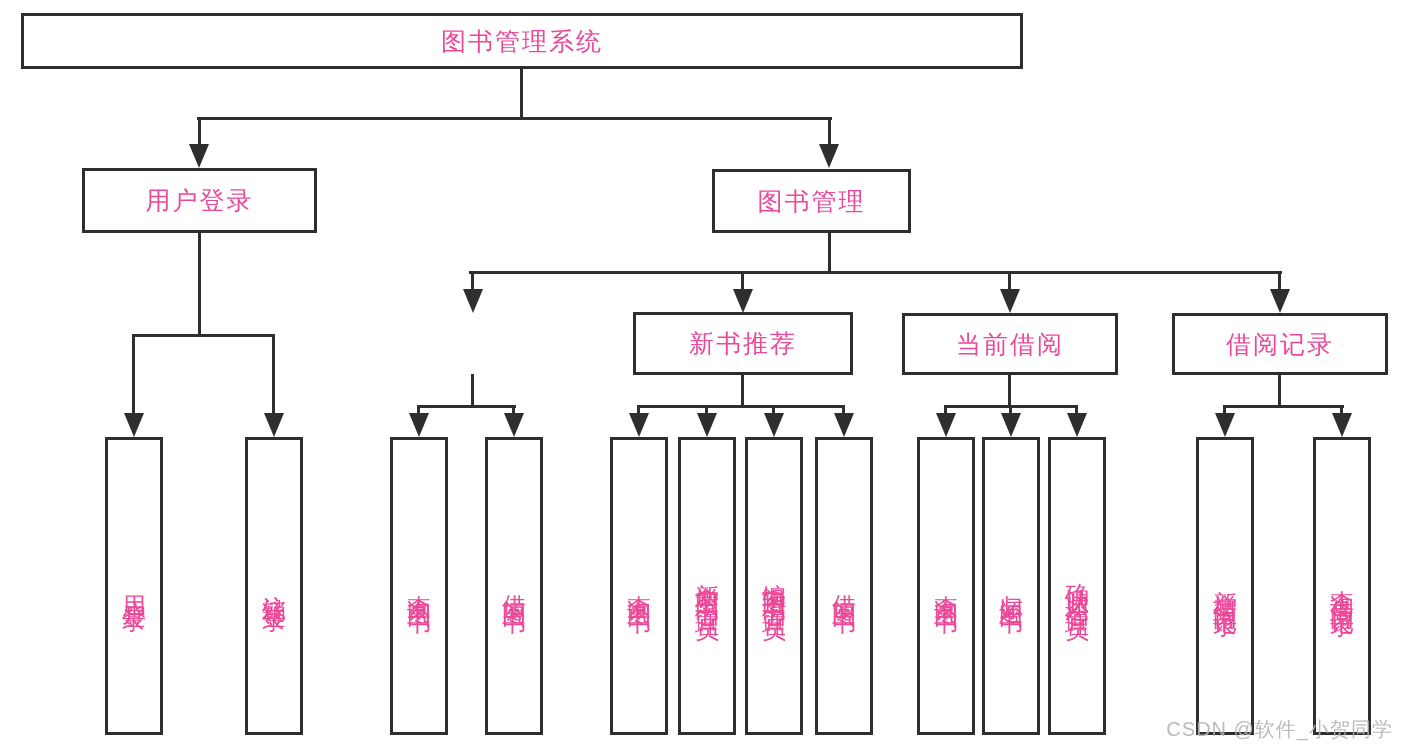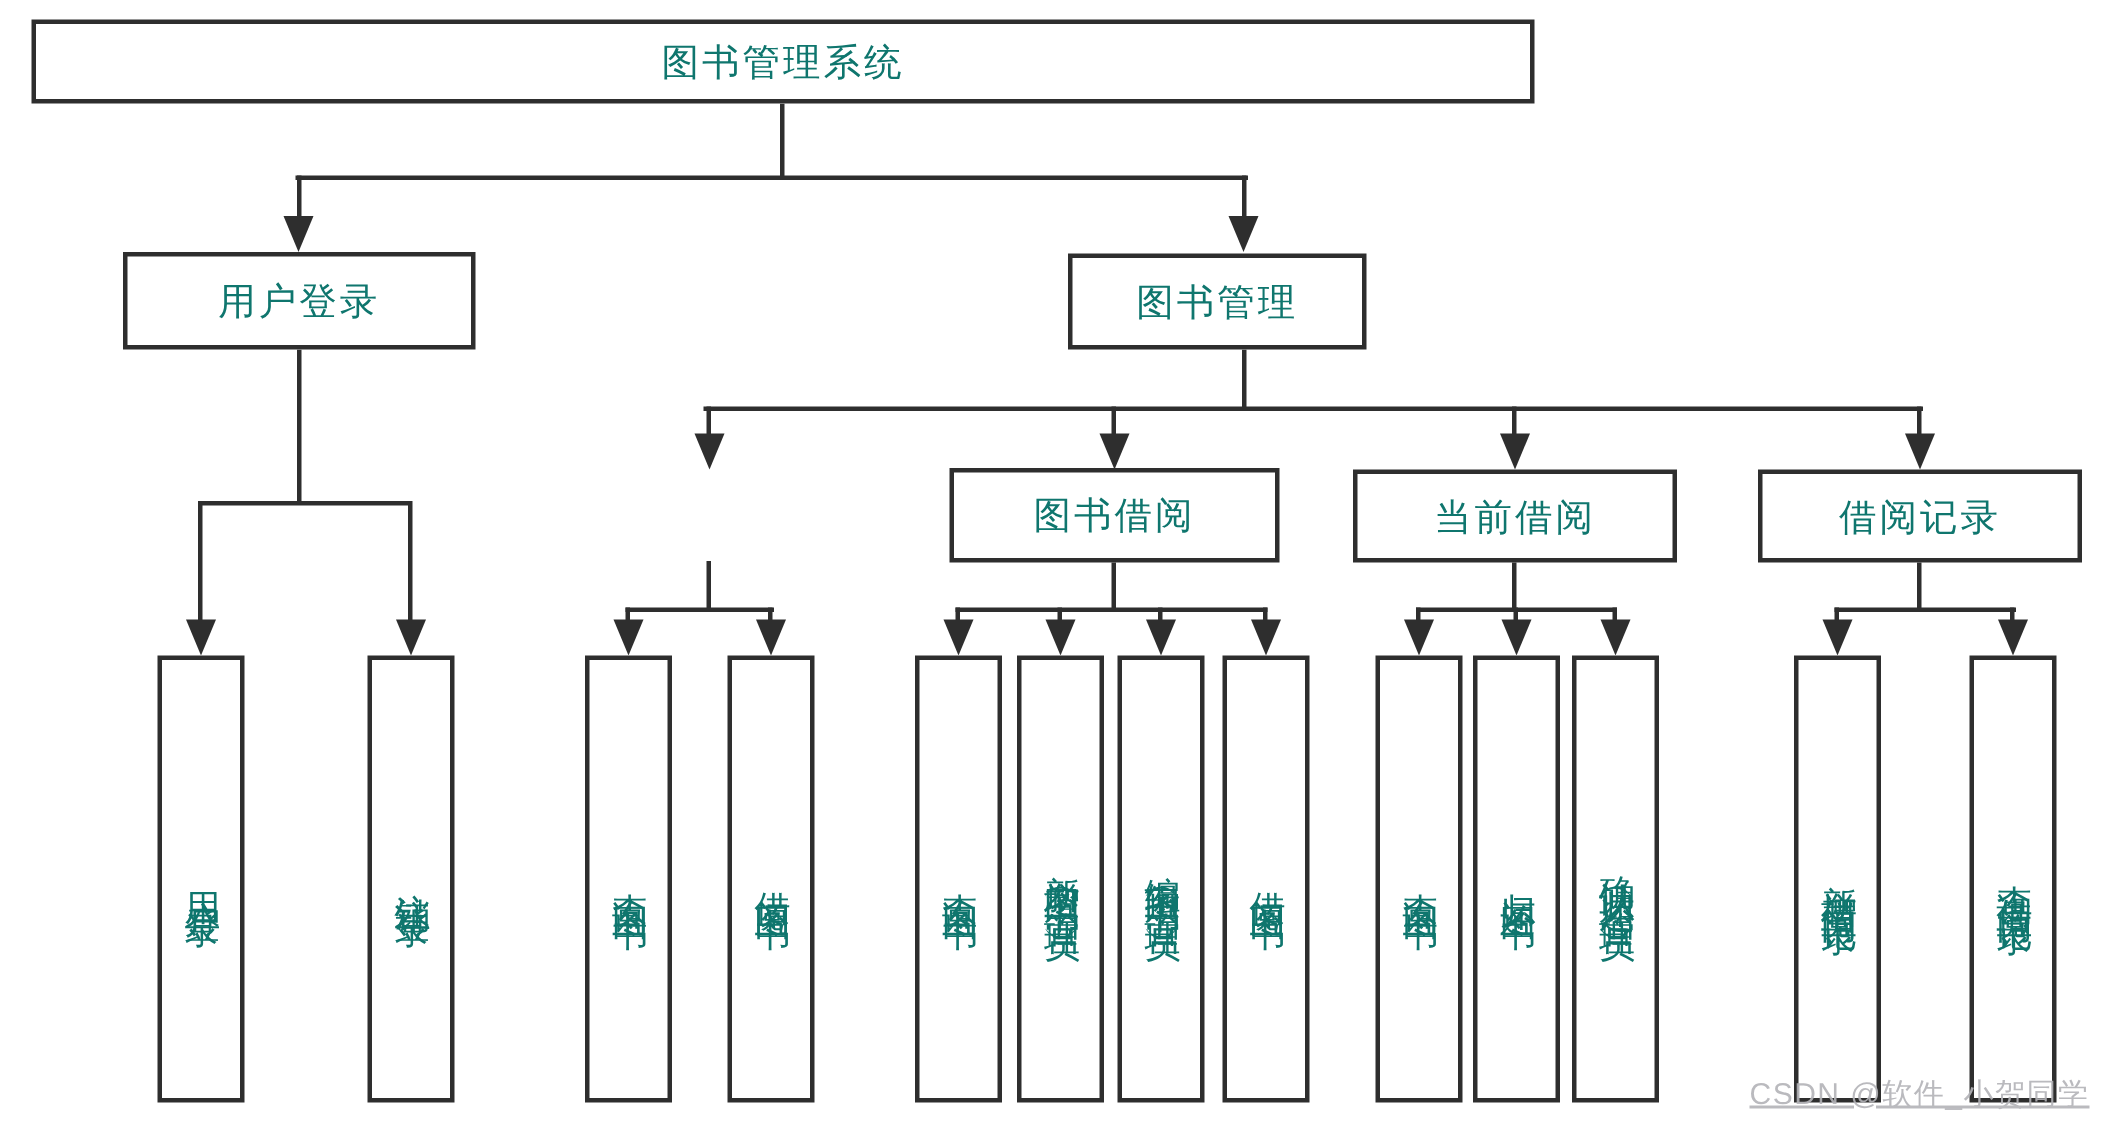--- a/index.html
+++ b/index.html
@@ -5,39 +5,38 @@
   html,body { margin:0; padding:0; background:#ffffff; }
   #stage {
     position:relative; width:1405px; height:747px; background:#ffffff;
     font-family:"Liberation Sans","DejaVu Sans",sans-serif;
     color:#333333; overflow:hidden;
   }
   .box {
     position:absolute; box-sizing:border-box;
     border:3px solid #2e2e2e; background:#ffffff;
     display:flex; align-items:center; justify-content:center;
-    font-size:25px; color:#0f766e; letter-spacing:2px;
+    font-size:25px; color:#ec4899; letter-spacing:2px;
     z-index:2;
   }
   .vbox {
     writing-mode:vertical-rl; text-orientation:mixed;
     font-size:24px; letter-spacing:5px; line-height:1.0;
   }
   .vl { position:absolute; width:3px; background:#2e2e2e; z-index:1; }
   .hl { position:absolute; height:3px; background:#2e2e2e; z-index:1; }
   .arr {
     position:absolute; width:0; height:0; z-index:1;
     border-left:10px solid transparent; border-right:10px solid transparent;
     border-top:24px solid #2e2e2e;
   }
   #watermark {
     position:absolute; right:12px; top:716px; z-index:5;
     font-size:20px; color:#b3b3b8; letter-spacing:1px; opacity:0.9;
     white-space:nowrap;
-    text-decoration:underline;
   }
 </style>
 </head>
 <body>
 
 <div id="stage">
 
   <div class="box" style="left:21px;top:13px;width:1002px;height:56px">图书管理系统</div>
 
   <div class="vl" style="left:520px;top:69px;height:50px"></div>
@@ -61,21 +60,21 @@
   <div class="hl" style="left:469px;top:271px;width:813px"></div>
   <div class="vl" style="left:471px;top:271px;height:22px"></div>
   <div class="arr" style="left:463px;top:289px"></div>
   <div class="vl" style="left:741px;top:271px;height:22px"></div>
   <div class="arr" style="left:733px;top:289px"></div>
   <div class="vl" style="left:1008px;top:271px;height:22px"></div>
   <div class="arr" style="left:1000px;top:289px"></div>
   <div class="vl" style="left:1278px;top:271px;height:22px"></div>
   <div class="arr" style="left:1270px;top:289px"></div>
 
-  <div class="box" style="left:633px;top:312px;width:220px;height:63px">图书借阅</div>
+  <div class="box" style="left:633px;top:312px;width:220px;height:63px">新书推荐</div>
   <div class="box" style="left:902px;top:313px;width:216px;height:62px">当前借阅</div>
   <div class="box" style="left:1172px;top:313px;width:216px;height:62px">借阅记录</div>
 
   <div class="vl" style="left:471px;top:374px;height:34px"></div>
   <div class="hl" style="left:417px;top:405px;width:99px"></div>
   <div class="vl" style="left:417px;top:405px;height:12px"></div>
   <div class="arr" style="left:409px;top:413px"></div>
   <div class="vl" style="left:512px;top:405px;height:12px"></div>
   <div class="arr" style="left:504px;top:413px"></div>
 

